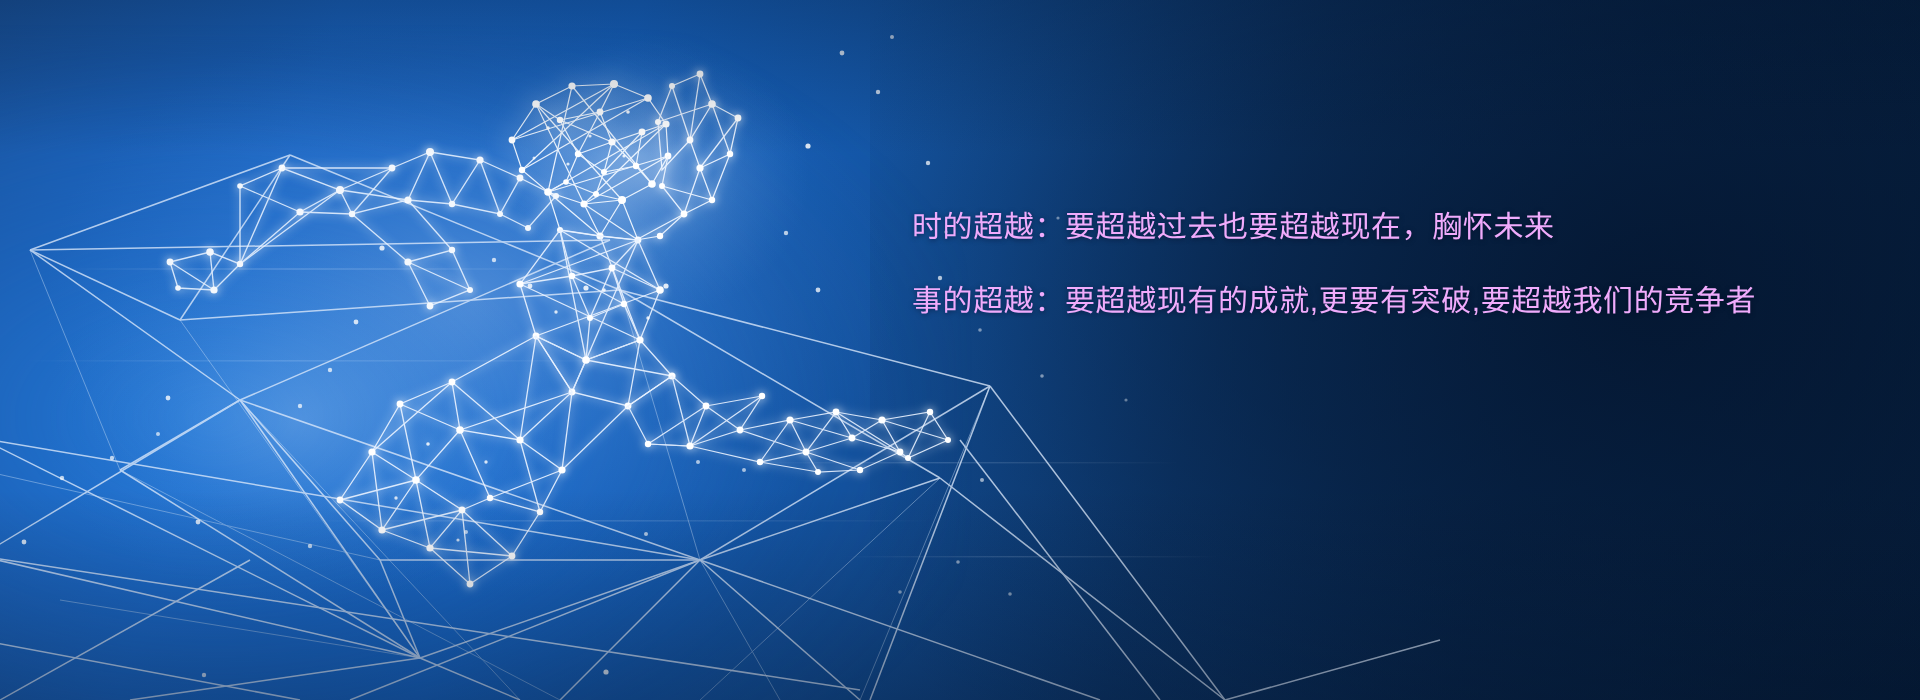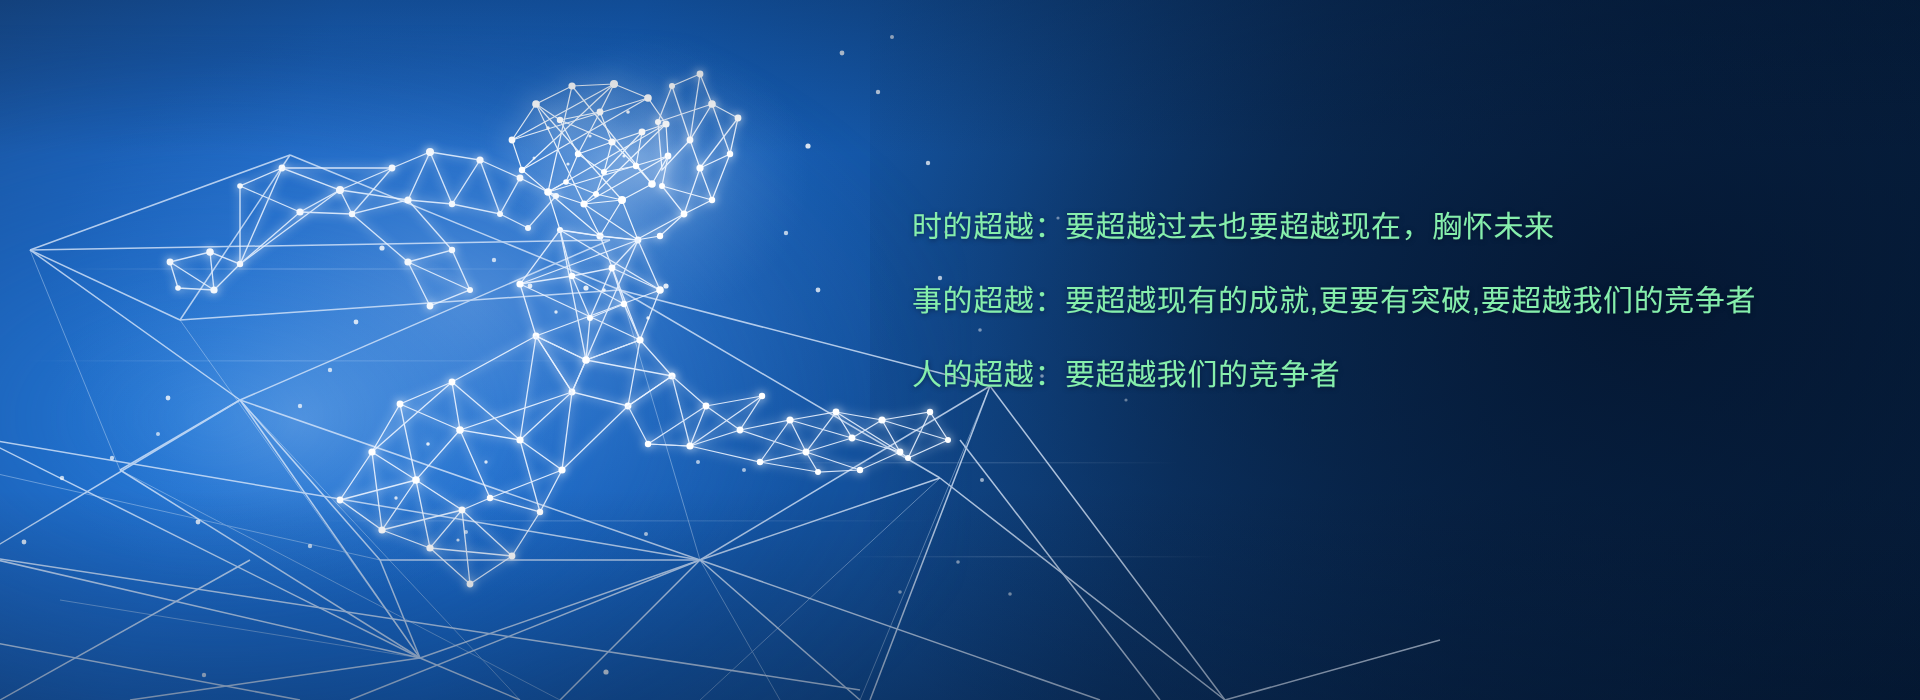--- a/index.html
+++ b/index.html
@@ -70,21 +70,21 @@
     height: 700px;
   }
   
   .copy-block {
     position: absolute;
     left: 912px;
     top: 190px;
     width: 900px;
   }
   .copy-line {
-    color: #86efac;
+    color: #f0abfc;
     font-size: 30px;
     line-height: 74px;
     letter-spacing: 0.6px;
     white-space: nowrap;
     text-shadow: 0 1px 5px rgba(0,10,30,0.55);
     font-weight: 400;
   }
 </style>
 </head>
 <body>
@@ -529,16 +529,15 @@
       <circle cx="1126" cy="400" r="1.6" opacity="0.38"></circle>
       <circle cx="980" cy="330" r="1.8" opacity="0.46"></circle>
     </g>
   </svg>
 
   <div class="bg-vignette"></div>
 
   <div class="copy-block">
     <div class="copy-line">时的超越：要超越过去也要超越现在，胸怀未来</div>
     <div class="copy-line">事的超越：要超越现有的成就,更要有突破,要超越我们的竞争者</div>
-    <div class="copy-line">人的超越：要超越我们的竞争者</div>
   </div>
 
 </div>
 
 </body></html>

